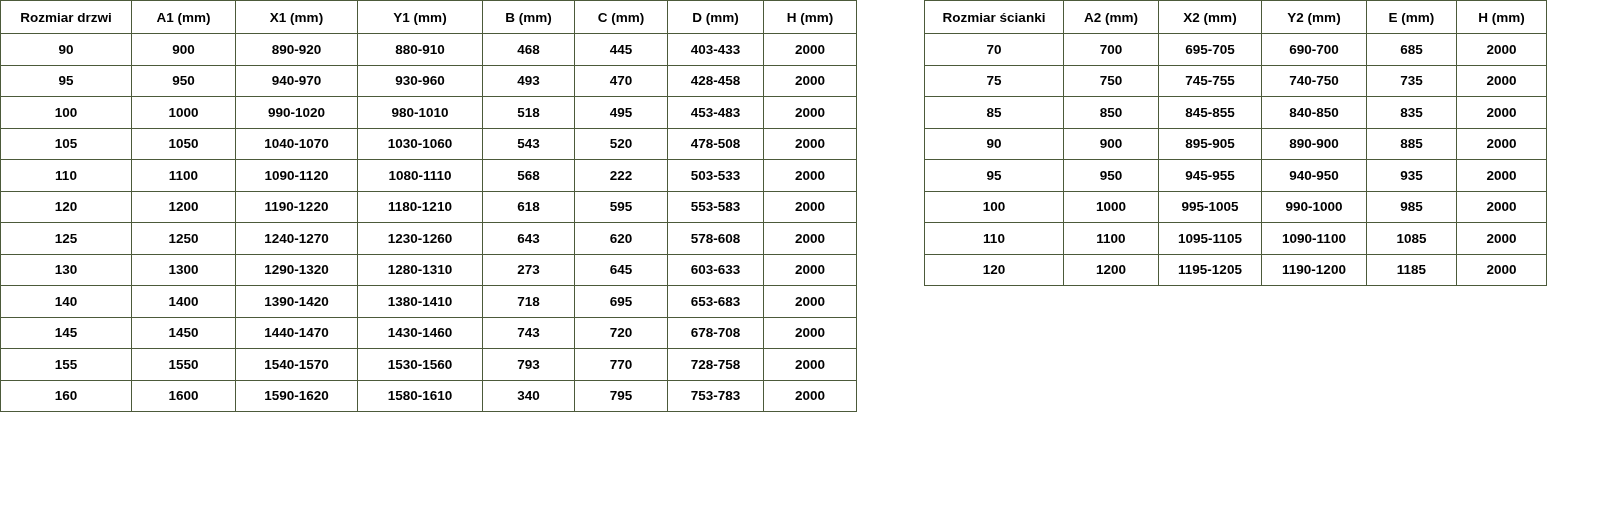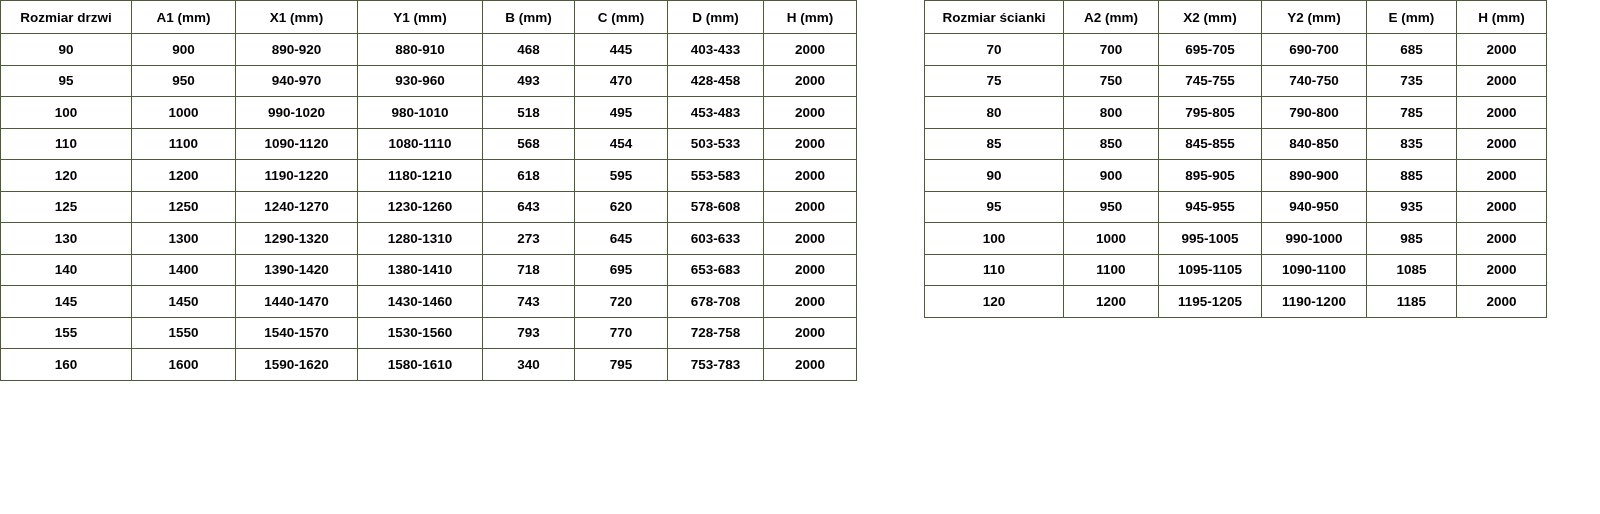--- a/index.html
+++ b/index.html
@@ -126,26 +126,36 @@
           <td>100</td>
           <td>1000</td>
           <td>990-1020</td>
           <td>980-1010</td>
           <td>518</td>
           <td>495</td>
           <td>453-483</td>
           <td>2000</td>
         </tr>
         <tr>
+          <td>105</td>
+          <td>1050</td>
+          <td>1040-1070</td>
+          <td>1030-1060</td>
+          <td>543</td>
+          <td>520</td>
+          <td>478-508</td>
+          <td>2000</td>
+        </tr>
+        <tr>
           <td>110</td>
           <td>1100</td>
           <td>1090-1120</td>
           <td>1080-1110</td>
           <td>568</td>
-          <td>454</td>
+          <td>222</td>
           <td>503-533</td>
           <td>2000</td>
         </tr>
         <tr>
           <td>120</td>
           <td>1200</td>
           <td>1190-1220</td>
           <td>1180-1210</td>
           <td>618</td>
           <td>595</td>
@@ -247,28 +257,20 @@
         </tr>
         <tr>
           <td>75</td>
           <td>750</td>
           <td>745-755</td>
           <td>740-750</td>
           <td>735</td>
           <td>2000</td>
         </tr>
         <tr>
-          <td>80</td>
-          <td>800</td>
-          <td>795-805</td>
-          <td>790-800</td>
-          <td>785</td>
-          <td>2000</td>
-        </tr>
-        <tr>
           <td>85</td>
           <td>850</td>
           <td>845-855</td>
           <td>840-850</td>
           <td>835</td>
           <td>2000</td>
         </tr>
         <tr>
           <td>90</td>
           <td>900</td>

